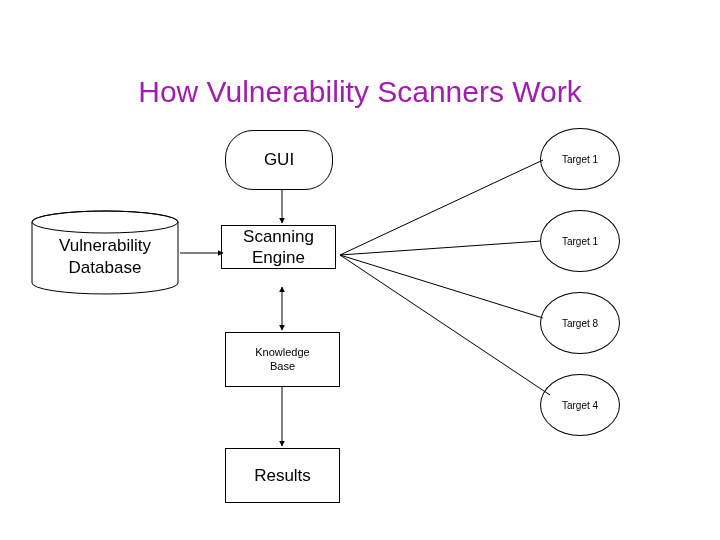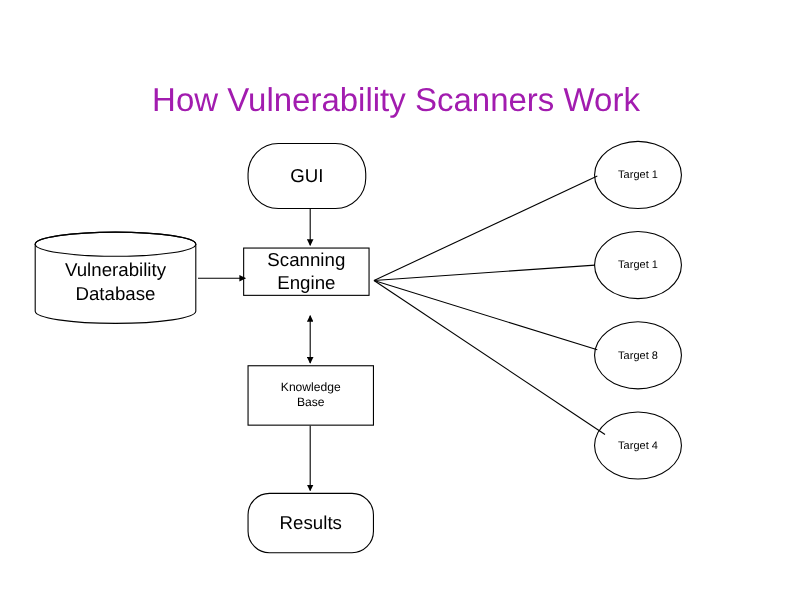--- a/index.html
+++ b/index.html
@@ -83,21 +83,21 @@
 <div class="box" style="left:221px; top:225px; width:115px; height:44px;">
   <span style="white-space:pre-line; line-height:1.25;">Scanning
 Engine</span>
 </div>
 
 <div class="box" style="left:225px; top:332px; width:115px; height:55px; font-size:11px;">
   <span style="white-space:pre-line; line-height:1.25;">Knowledge
 Base</span>
 </div>
 
-<div class="box" style="left:225px; top:448px; width:115px; height:55px;border-radius:20px;">
+<div class="box" style="left:225px; top:448px; width:115px; height:55px;">
   <span>Results</span>
 </div>
 
 <div class="circle" style="left:540px; top:128px; width:80px; height:62px;">
   <span>Target 1</span>
 </div>
 <div class="circle" style="left:540px; top:210px; width:80px; height:62px;">
   <span>Target 1</span>
 </div>
 <div class="circle" style="left:540px; top:292px; width:80px; height:62px;">

